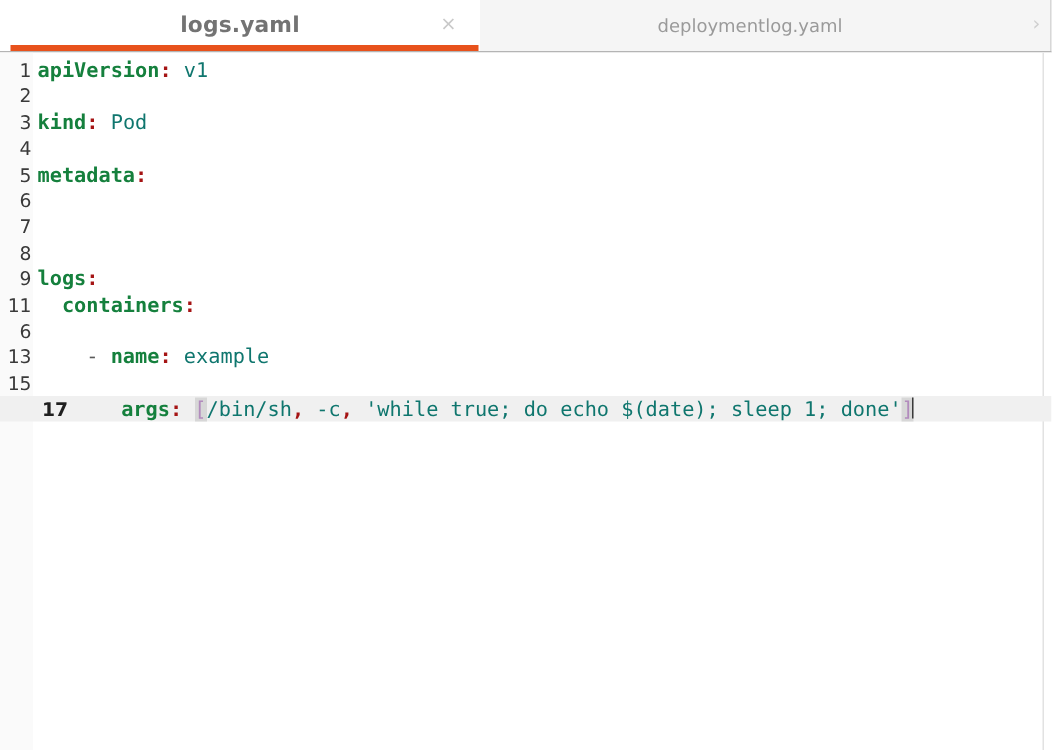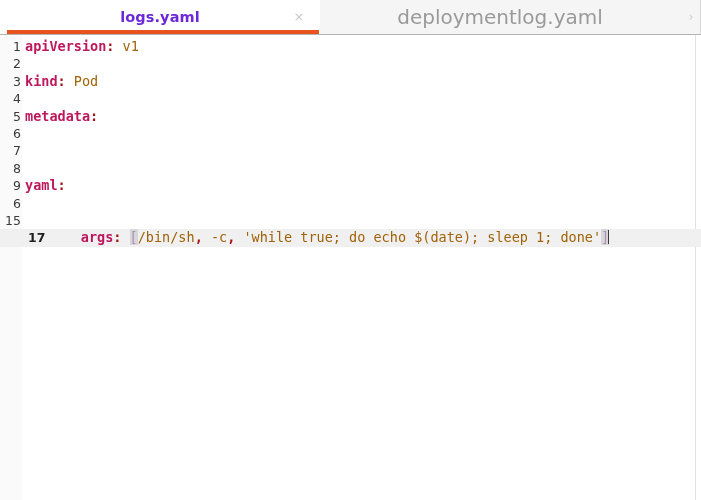--- a/index.html
+++ b/index.html
@@ -40,30 +40,30 @@
     background: #ffffff;
   }
   .tab.inactive {
     width: 360px;
     background: #f5f5f5;
   }
   .tab-label {
     font-family: "DejaVu Sans", sans-serif;
   }
   .tab.active .tab-label {
-    color: #6d28d9;
+    color: #737373;
     font-weight: bold;
     font-size: 14.5px;
     letter-spacing: 0.1px;
     text-align: center;
   }
   .tab.inactive .tab-label {
     color: #9a9a9a;
     font-weight: normal;
-    font-size: 20px;
+    font-size: 12px;
   }
   .tab-close {
     position: absolute;
     right: 14px;
     top: 50%;
     transform: translateY(-50%);
     width: 14px;
     height: 14px;
     color: #c9c9c9;
     font-size: 13px;
@@ -155,22 +155,22 @@
   }
   .line.current .lno {
     font-weight: bold;
     color: #1f1f1f;
     padding-left: 28px;
   }
   .ltext {
     padding-left: 3px;
     white-space: pre;
   }
-  .k  { color: #be185d; font-weight: bold; }
-  .v  { color: #a16207; }
+  .k  { color: #15803d; font-weight: bold; }
+  .v  { color: #0f766e; }
   .p  { color: #a51414; font-weight: bold; }
   .d  { color: #5a5a5a; }
   .sel { background: #d7d7d7; color: #b28bbd; }
   .caret {
     display: inline-block;
     width: 1px;
     height: 14px;
     background: #3a3a3a;
     vertical-align: -2px;
     margin-left: -1px;
@@ -197,18 +197,20 @@
   <div class="right-rule"></div>
   <div class="code" id="code">
       <div class="line"><span class="lno">1</span><span class="ltext"><span class="k">apiVersion</span><span class="p">:</span><span class="d"> </span><span class="v">v1</span></span></div>
       <div class="line"><span class="lno">2</span><span class="ltext"></span></div>
       <div class="line"><span class="lno">3</span><span class="ltext"><span class="k">kind</span><span class="p">:</span><span class="d"> </span><span class="v">Pod</span></span></div>
       <div class="line"><span class="lno">4</span><span class="ltext"></span></div>
       <div class="line"><span class="lno">5</span><span class="ltext"><span class="k">metadata</span><span class="p">:</span></span></div>
       <div class="line"><span class="lno">6</span><span class="ltext"></span></div>
       <div class="line"><span class="lno">7</span></div>
       <div class="line"><span class="lno">8</span><span class="ltext"></span></div>
-      <div class="line"><span class="lno">9</span><span class="ltext"><span class="k">yaml</span><span class="p">:</span></span></div>
+      <div class="line"><span class="lno">9</span><span class="ltext"><span class="k">logs</span><span class="p">:</span></span></div>
+      <div class="line"><span class="lno">11</span><span class="ltext"><span class="d">  </span><span class="k">containers</span><span class="p">:</span></span></div>
       <div class="line"><span class="lno">6</span><span class="ltext"></span></div>
+      <div class="line"><span class="lno">13</span><span class="ltext"><span class="d">    - </span><span class="k">name</span><span class="p">:</span><span class="d"> </span><span class="v">example</span></span></div>
       <div class="line"><span class="lno">15</span></div>
       <div class="line current"><span class="lno">17</span><span class="ltext"><span class="d">      </span><span class="k">args</span><span class="p">:</span><span class="d"> </span><span class="sel">[</span><span class="v">/bin/sh</span><span class="p">,</span><span class="d"> </span><span class="v">-c</span><span class="p">,</span><span class="d"> </span><span class="v">'while true; do echo $(date); sleep 1; done'</span><span class="sel">]</span><span class="caret"></span></span></div>
     </div>
 </div>
 
 </body></html>

